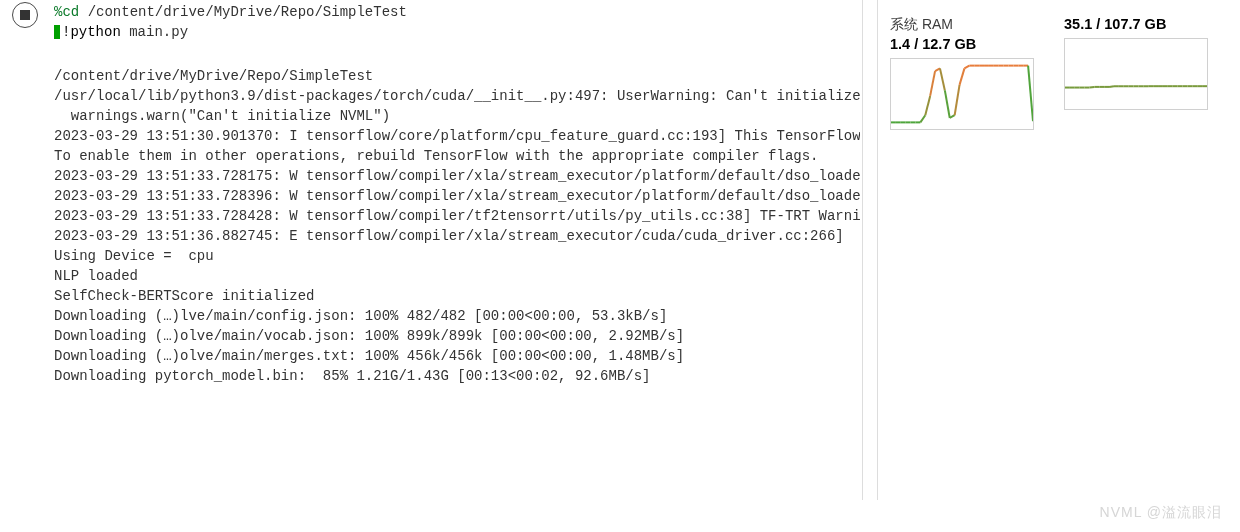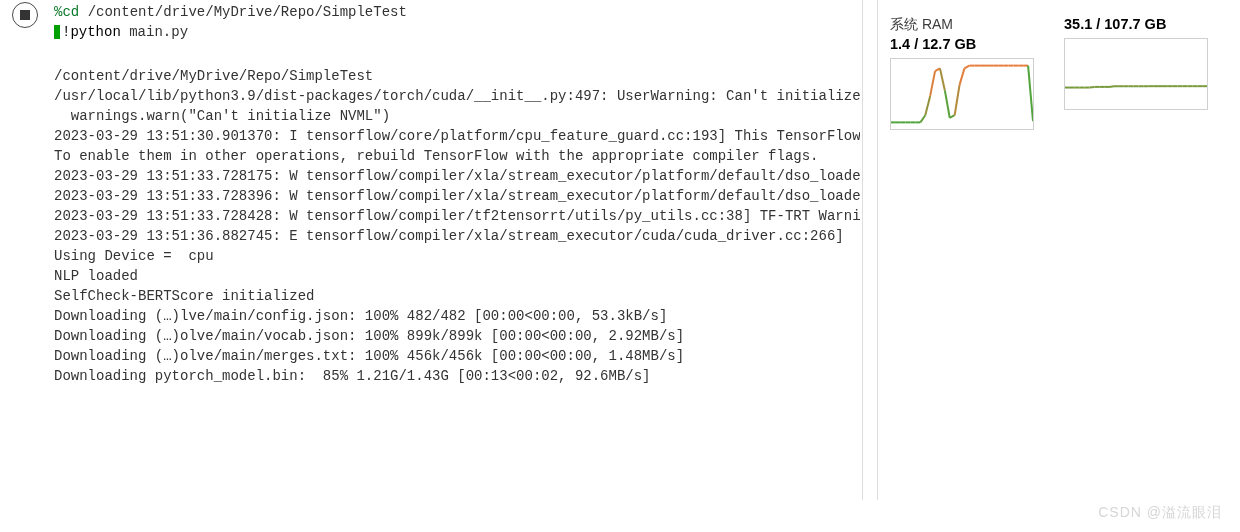--- a/index.html
+++ b/index.html
@@ -259,13 +259,13 @@
           <line x1="117.51724137931035" y1="47.1866295264624" x2="122.41379310344827" y2="47.1866295264624" stroke="rgb(122,154,60)" stroke-width="2"></line>
           <line x1="122.41379310344827" y1="47.1866295264624" x2="127.3103448275862" y2="47.1866295264624" stroke="rgb(122,154,60)" stroke-width="2"></line>
           <line x1="127.3103448275862" y1="47.1866295264624" x2="132.20689655172413" y2="47.1866295264624" stroke="rgb(122,154,60)" stroke-width="2"></line>
           <line x1="132.20689655172413" y1="47.1866295264624" x2="137.10344827586206" y2="47.1866295264624" stroke="rgb(122,154,60)" stroke-width="2"></line>
           <line x1="137.10344827586206" y1="47.1866295264624" x2="142" y2="47.1866295264624" stroke="rgb(122,154,60)" stroke-width="2"></line>
         </svg>
     </div>
   </div>
 </div>
 
-<div class="watermark">CSDN @溢流眼泪</div>
+<div class="watermark">NVML @溢流眼泪</div>
 
 </body></html>

